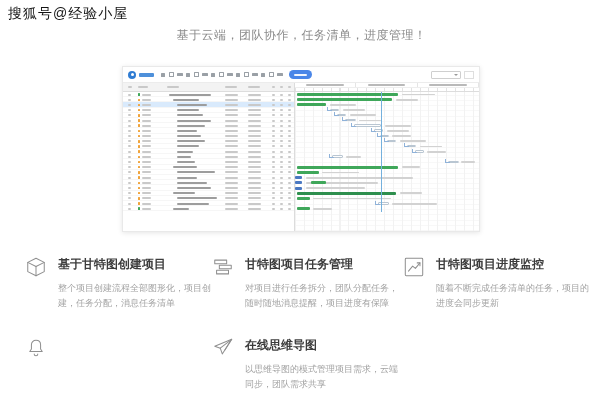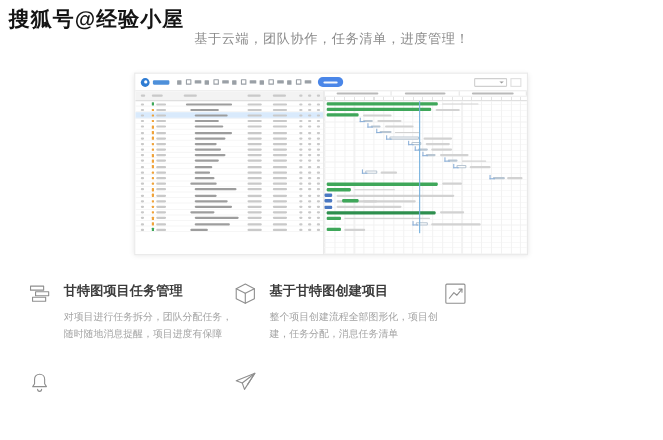--- a/index.html
+++ b/index.html
@@ -1,19 +1,19 @@
 <!DOCTYPE html>
 <html style="--logo: #2f7cd3; --btn: #4a86e8; --green: #3fa75a; --greend: #2e8f4e; --bluebar: #4a78c2; --orange: #f0a33a; --sel: #d9eafc;"><head>
 <meta charset="utf-8">
 <style>
   html,body{margin:0;padding:0;}
   body{width:603px;height:400px;position:relative;background:#fff;overflow:hidden;
        font-family:"Liberation Sans","DejaVu Sans",sans-serif;}
 
-  .watermark{position:absolute;left:8px;top:5px;font-size:19px;font-weight:700;
+  .watermark{position:absolute;left:8px;top:5px;font-size:14px;font-weight:400;
              color:#141414;letter-spacing:1px;}
   .tagline{position:absolute;top:27px;left:0;right:0;text-align:center;
            font-size:12px;color:#8a8a8a;letter-spacing:.5px;}
 
   
   .app{position:absolute;left:122px;top:66px;width:358px;height:166px;background:#fff;
        border:1px solid #e9e9e9;box-shadow:0 1px 5px rgba(0,0,0,.10);
        box-sizing:border-box;display:flex;flex-direction:column;}
   .toolbar{height:15px;flex:none;display:flex;align-items:center;padding:0 5px;
            border-bottom:1px solid #ececec;}
@@ -841,67 +841,75 @@
         </div>
     </div>
   </div>
 </div>
 
 <div class="features">
 
   <div class="feature">
     <span class="f-icon">
       <svg viewBox="0 0 24 24">
+          <path d="M12 2.5 L21 7 V17 L12 21.5 L3 17 V7 Z"></path>
+          <path d="M3 7 L12 11.5 L21 7"></path>
+          <path d="M12 11.5 V21.5"></path>
+        </svg>
+    </span>
+    <div class="f-body">
+      <p class="f-title">基于甘特图创建项目</p>
+      <p class="f-desc">整个项目创建流程全部图形化，项目创建，任务分配，消息任务清单</p>
+    </div>
+  </div>
+
+  <div class="feature">
+    <span class="f-icon">
+      <svg viewBox="0 0 24 24">
           <rect x="3" y="4.5" width="13" height="4"></rect>
           <rect x="8" y="10" width="13" height="4"></rect>
           <rect x="5" y="15.5" width="13" height="4"></rect>
         </svg>
     </span>
     <div class="f-body">
       <p class="f-title">甘特图项目任务管理</p>
       <p class="f-desc">对项目进行任务拆分，团队分配任务，随时随地消息提醒，项目进度有保障</p>
     </div>
   </div>
 
   <div class="feature">
     <span class="f-icon">
       <svg viewBox="0 0 24 24">
-          <path d="M12 2.5 L21 7 V17 L12 21.5 L3 17 V7 Z"></path>
-          <path d="M3 7 L12 11.5 L21 7"></path>
-          <path d="M12 11.5 V21.5"></path>
-        </svg>
-    </span>
-    <div class="f-body">
-      <p class="f-title">基于甘特图创建项目</p>
-      <p class="f-desc">整个项目创建流程全部图形化，项目创建，任务分配，消息任务清单</p>
-    </div>
-  </div>
-
-  <div class="feature">
-    <span class="f-icon">
-      <svg viewBox="0 0 24 24">
           <rect x="2.5" y="2.5" width="19" height="19" rx="1"></rect>
           <path d="M6 16.5 L10.5 11 L13.5 13.5 L18.5 7.5"></path>
           <path d="M15.5 7.5 H18.5 V10.5"></path>
         </svg>
     </span>
+    <div class="f-body">
+      <p class="f-title">甘特图项目进度监控</p>
+      <p class="f-desc">随着不断完成任务清单的任务，项目的进度会同步更新</p>
+    </div>
   </div>
 
 
   <div class="feature">
     <span class="f-icon">
       <svg viewBox="0 0 24 24">
           <path d="M12 3.5 c3 0 5 2.2 5 5 v4.5 l1.8 2.8 H5.2 L7 13 V8.5 c0 -2.8 2 -5 5 -5 Z"></path>
           <path d="M10 18.5 c0 1.2 0.9 2 2 2 c1.1 0 2 -0.8 2 -2"></path>
         </svg>
     </span>
   </div>
 
   <div class="feature">
     <span class="f-icon">
       <svg viewBox="0 0 24 24">
           <path d="M21.5 2.5 L3 10 L9 12.2 L11.2 18.5 L14.2 13.8 L21.5 2.5 Z"></path>
           <path d="M9 12.2 L21.5 2.5 L14.2 13.8"></path>
         </svg>
     </span>
+    <div class="f-body">
+      <p class="f-title">在线思维导图</p>
+      <p class="f-desc">以思维导图的模式管理项目需求，云端同步，团队需求共享</p>
+    </div>
   </div>
 
 </div>
 
 </body></html>

